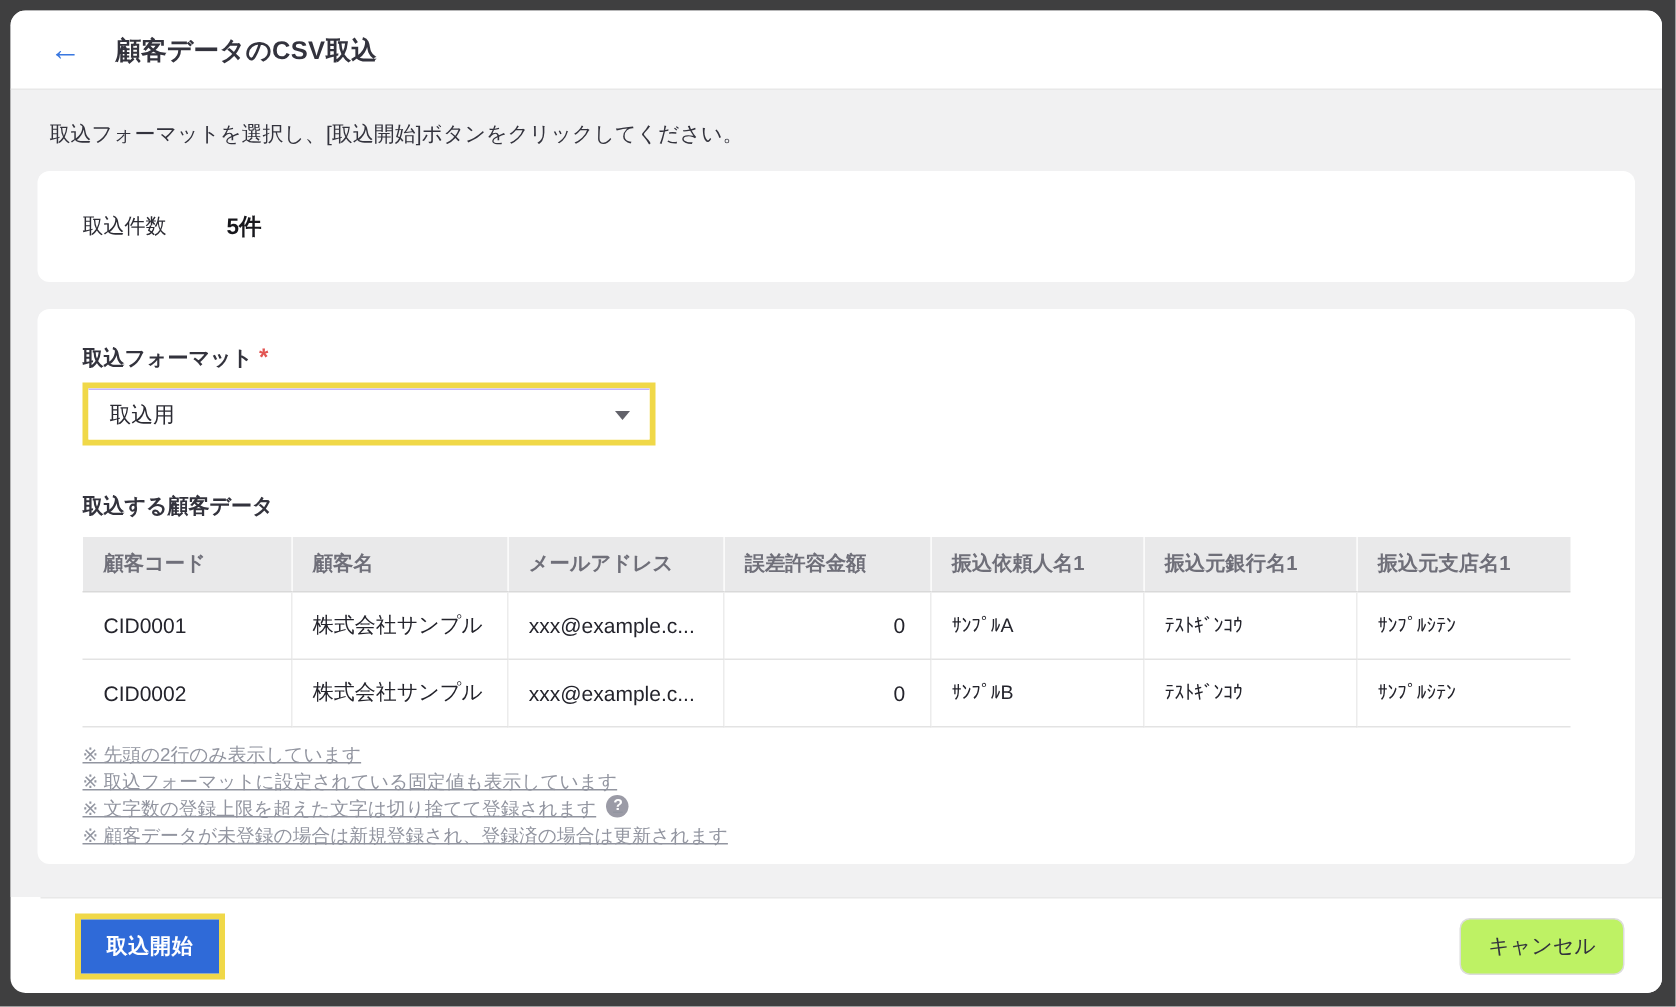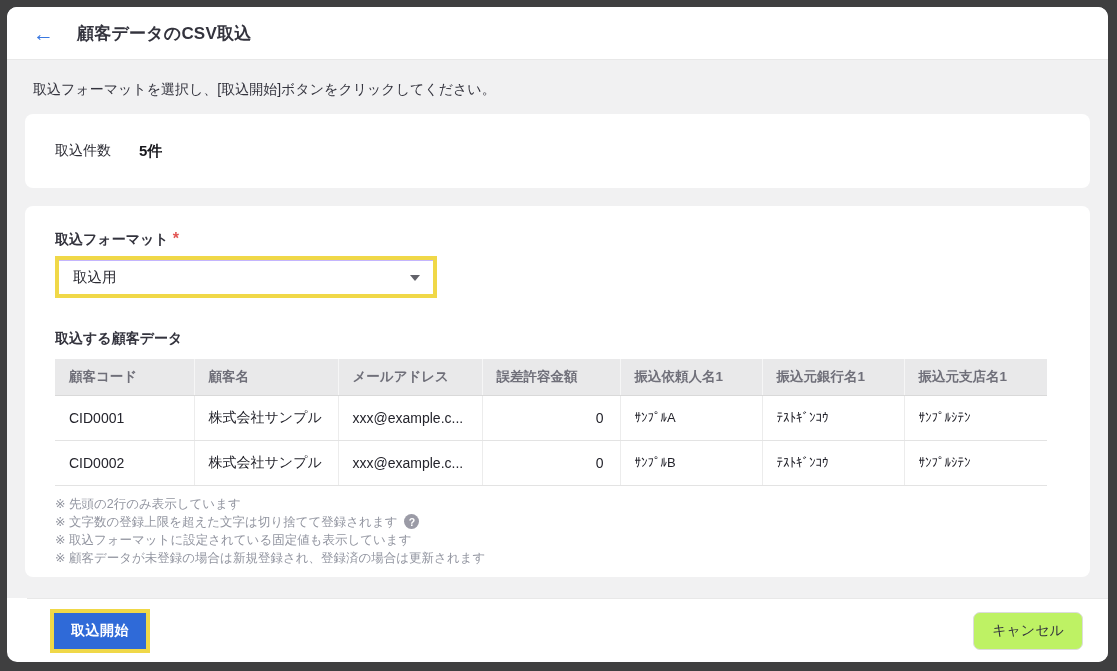--- a/index.html
+++ b/index.html
@@ -20,21 +20,21 @@
     display:flex; align-items:center; padding:0 26px; gap:23px;
   }
   .back { color:#3a78e0; font-size:21px; line-height:1; cursor:pointer; font-weight:bold; }
   .title { font-size:17px; font-weight:bold; color:#33333d; letter-spacing:.2px; }
   
   .bd { flex:1; background:#f1f1f2; padding:17px 18px 0 18px; overflow:hidden; }
   .instruction { font-size:14px; color:#33333d; margin:4px 0 0 8px; }
   .panel { background:#fff; border-radius:8px; }
   .summary {
     margin-top:15px; height:74px; display:flex; align-items:center;
-    padding:0 30px; gap:28px;
+    padding:0 30px; gap:40px;
   }
   .summary-label { font-size:14px; color:#2c2c34; }
   .summary-value { font-size:15px; font-weight:bold; color:#17171c; }
   .form { margin-top:18px; padding:24px 30px 10px 30px; }
   .field-label { font-size:14px; font-weight:bold; color:#33333d; }
   .req { color:#e25553; margin-left:4px; font-weight:bold; }
   .select-hl { margin-top:7px; width:382px; border:4px solid #f0d848; background:#fff; }
   .select {
     height:34px; border-top:1px solid #c4b5fd; background:#fff;
     display:flex; align-items:center; justify-content:space-between;
@@ -57,21 +57,21 @@
     background:#fff; height:45px; padding:0 8px 0 14px; font-size:14px;
     color:#24242c; border-right:1px solid #ececec; border-bottom:1px solid #e3e3e3;
     white-space:nowrap; overflow:hidden;
   }
   td:last-child { border-right:none; }
   td.num { text-align:right; padding-right:16px; }
   td.kana { font-size:13px; }
   .notes { margin-top:9px; }
   .note {
     font-size:12.5px; color:#9295a0; line-height:18px;
-    display:flex; align-items:center; gap:7px;
+    display:flex; gap:7px;text-decoration:underline;
   }
   .help {
     width:15px; height:15px; border-radius:50%; background:#9b9ba6; color:#fff;
     font-size:10.5px; font-weight:bold; display:inline-flex;
     align-items:center; justify-content:center; cursor:pointer; flex:none;
   }
   
   .ftr {
     flex:none; height:64px; background:#fff; border-top:1px solid #e8e8e8;
     display:flex; align-items:center; justify-content:space-between;
@@ -164,25 +164,25 @@
             <td class="kana">ｻﾝﾌﾟﾙｼﾃﾝ</td>
           </tr>
         </tbody>
       </table>
 
       <div class="notes">
         <div class="note">
           <span>※ 先頭の2行のみ表示しています</span>
         </div>
         <div class="note">
+          <span>※ 取込フォーマットに設定されている固定値も表示しています</span>
+        </div>
+        <div class="note">
           <span>※ 文字数の登録上限を超えた文字は切り捨てて登録されます</span>
           <span class="help">?</span>
-        </div>
-        <div class="note">
-          <span>※ 取込フォーマットに設定されている固定値も表示しています</span>
         </div>
         <div class="note">
           <span>※ 顧客データが未登録の場合は新規登録され、登録済の場合は更新されます</span>
         </div>
       </div>
     </div>
   </div>
 
   <div class="ftr">
     <div class="start-hl">

